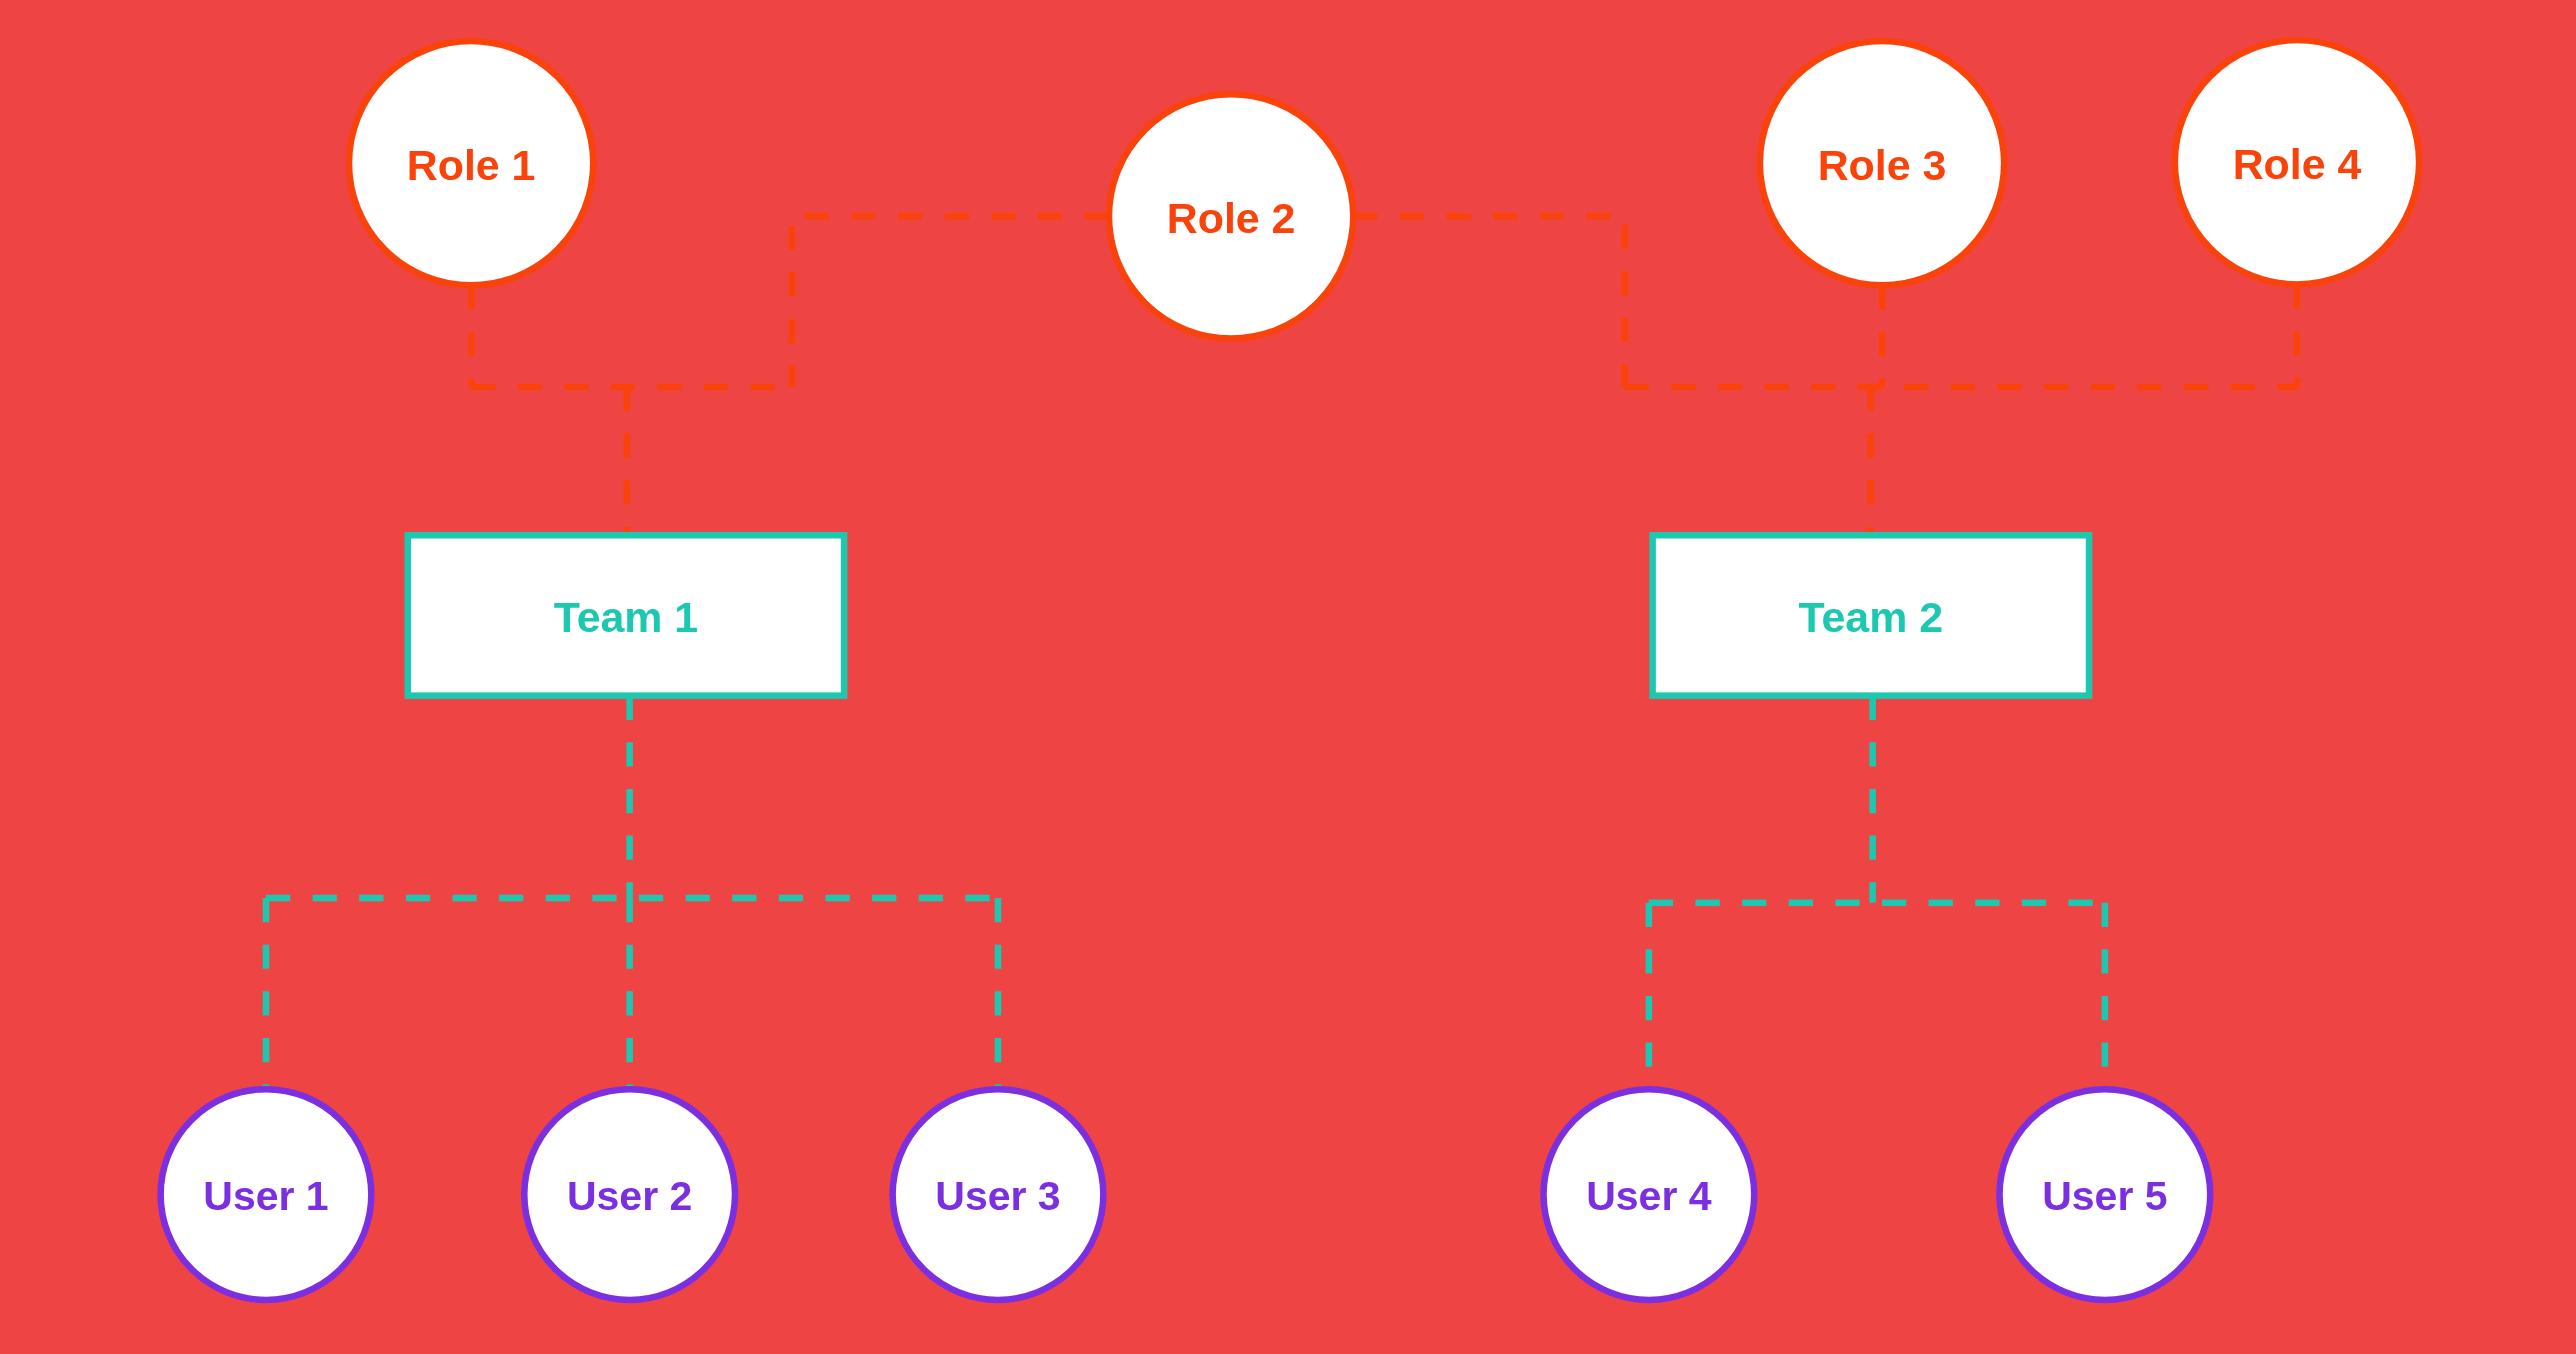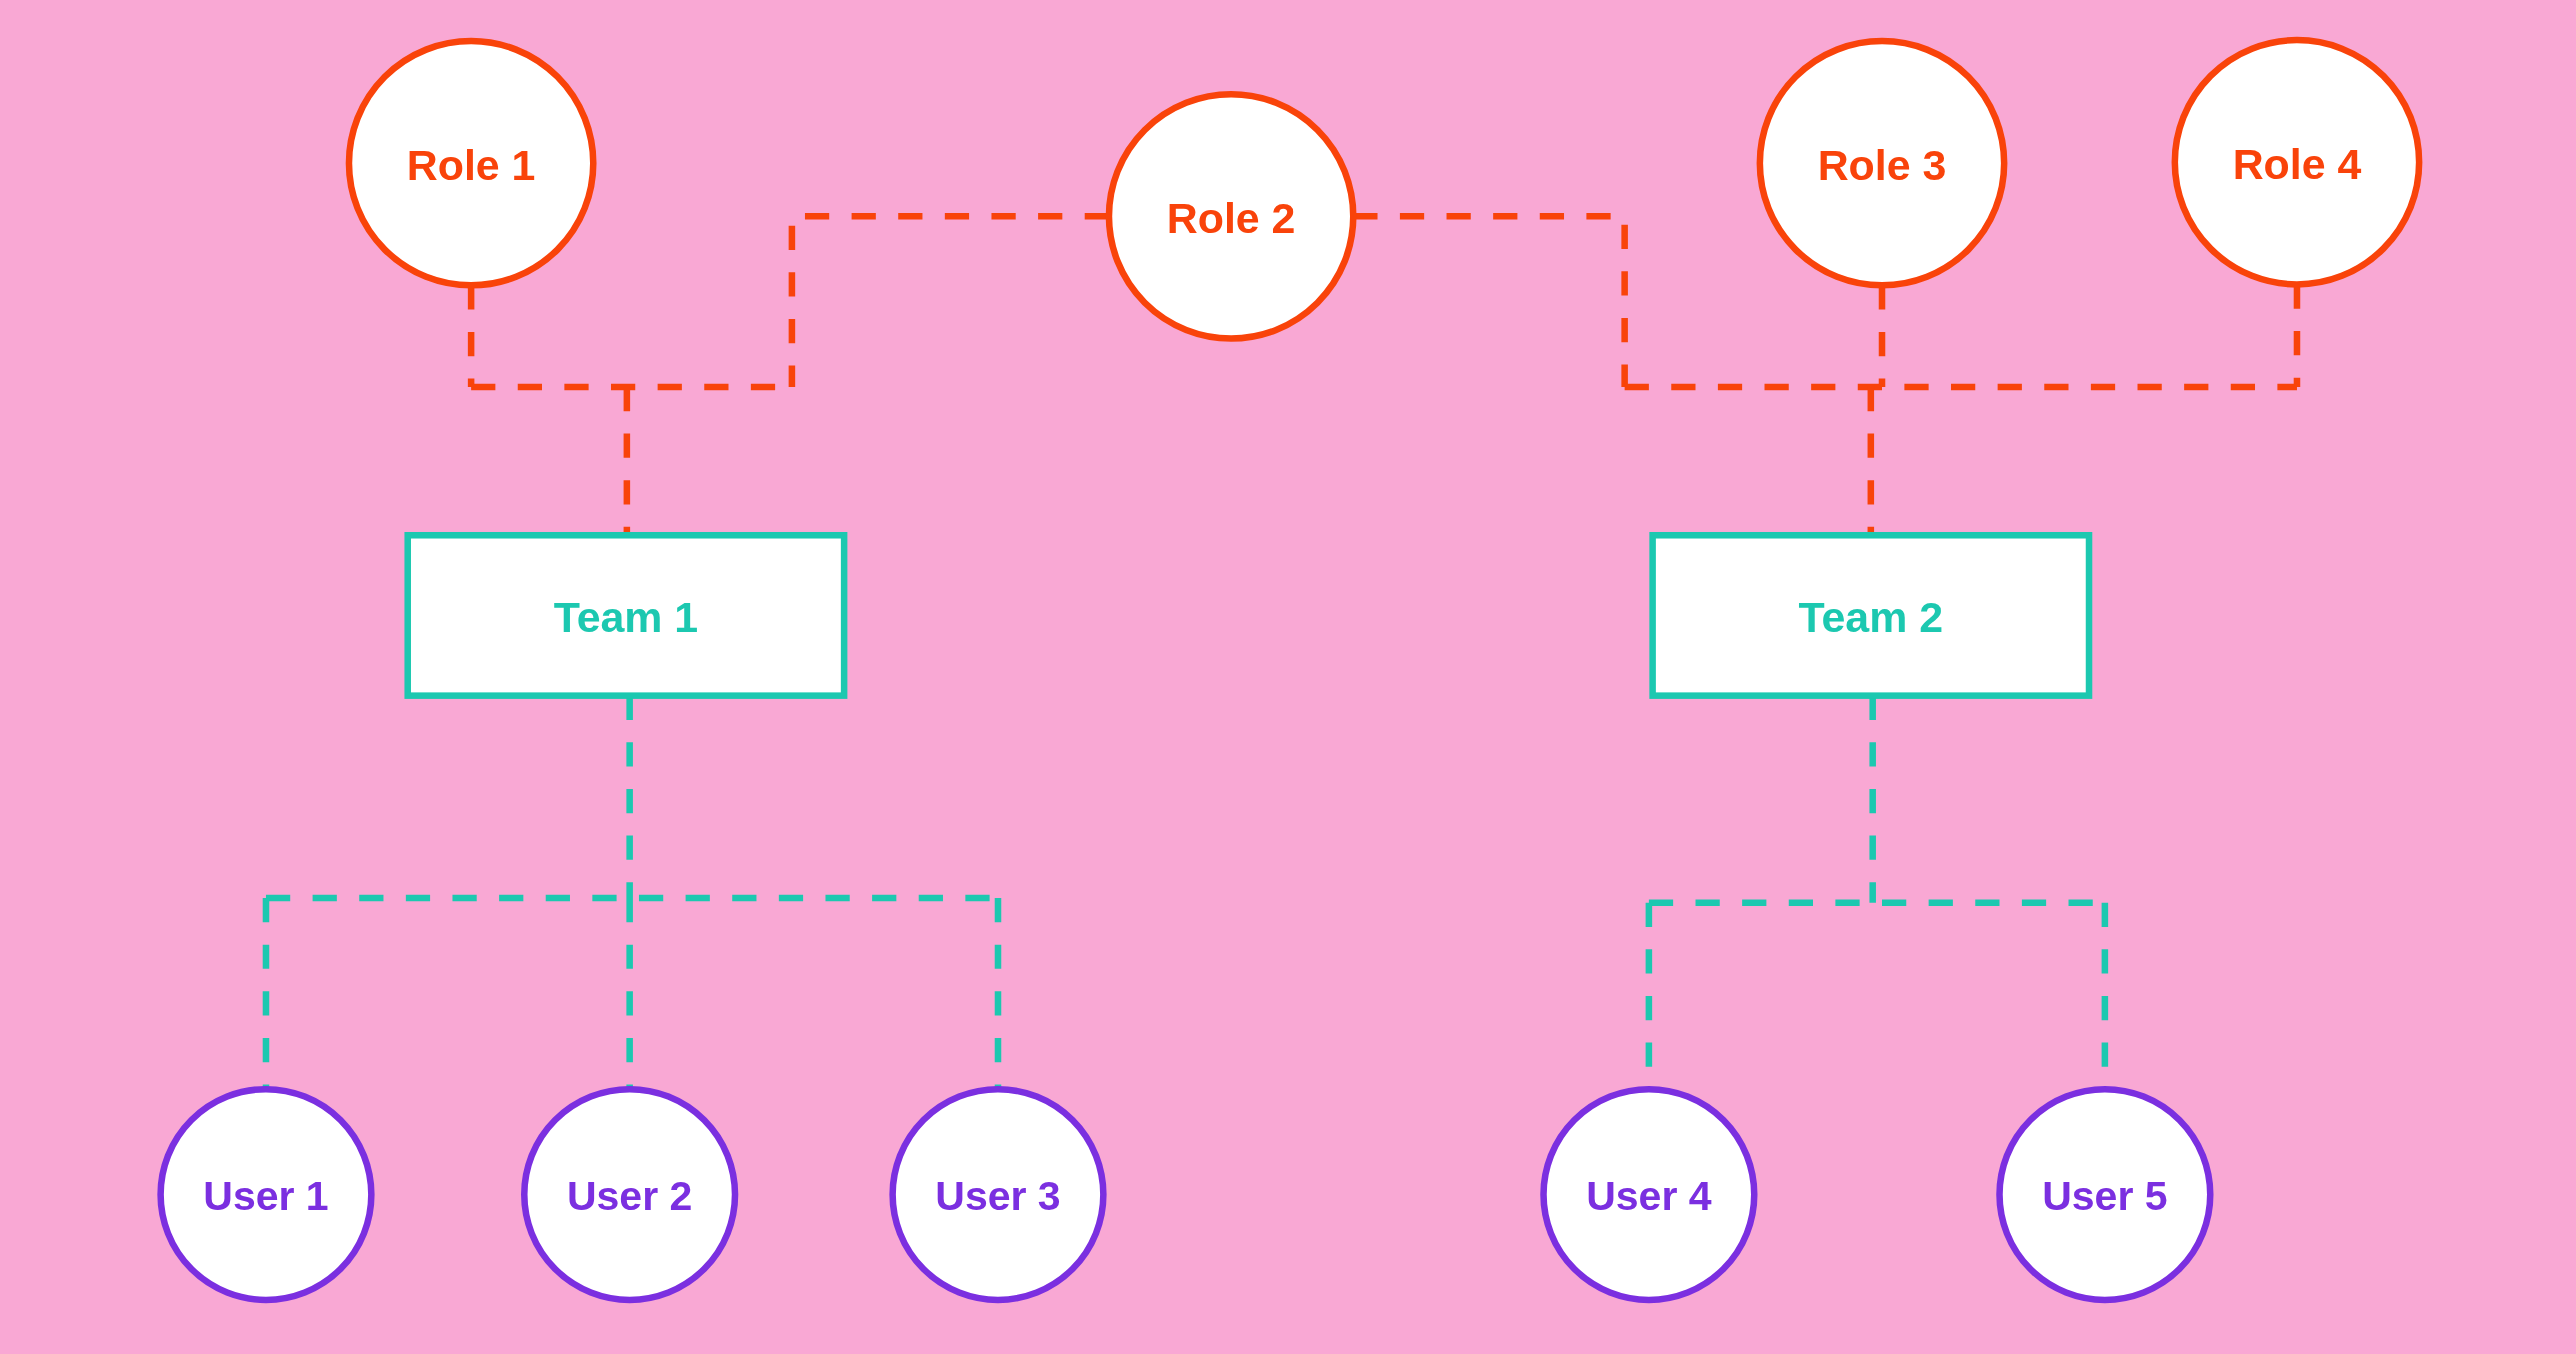--- a/index.html
+++ b/index.html
@@ -31,21 +31,21 @@
     text-anchor: middle;
     dominant-baseline: central;
   }
   .role-label { font-size: 46px; }
   .team-label { font-size: 46px; }
   .user-label { font-size: 44px; }
 </style>
 </head>
 <body>
 
-<div id="canvas" style="background: #f9a8d4;">
+<div id="canvas" style="background: #ef4444;">
   <svg id="diagram-svg" viewBox="0 0 2762 1452" xmlns="http://www.w3.org/2000/svg">
 
     <g fill="none" stroke-width="7" stroke-dasharray="26 24" stroke-linecap="butt">
 
       <path class="edge-role" d="M 505 306 L 505 415" stroke="#F9430A"></path>
 
       <path class="edge-role" d="M 1189 232 L 849 232 L 849 415" stroke="#F9430A"></path>
 
       <path class="edge-role" d="M 505 415 L 849 415" stroke="#F9430A"></path>
 

